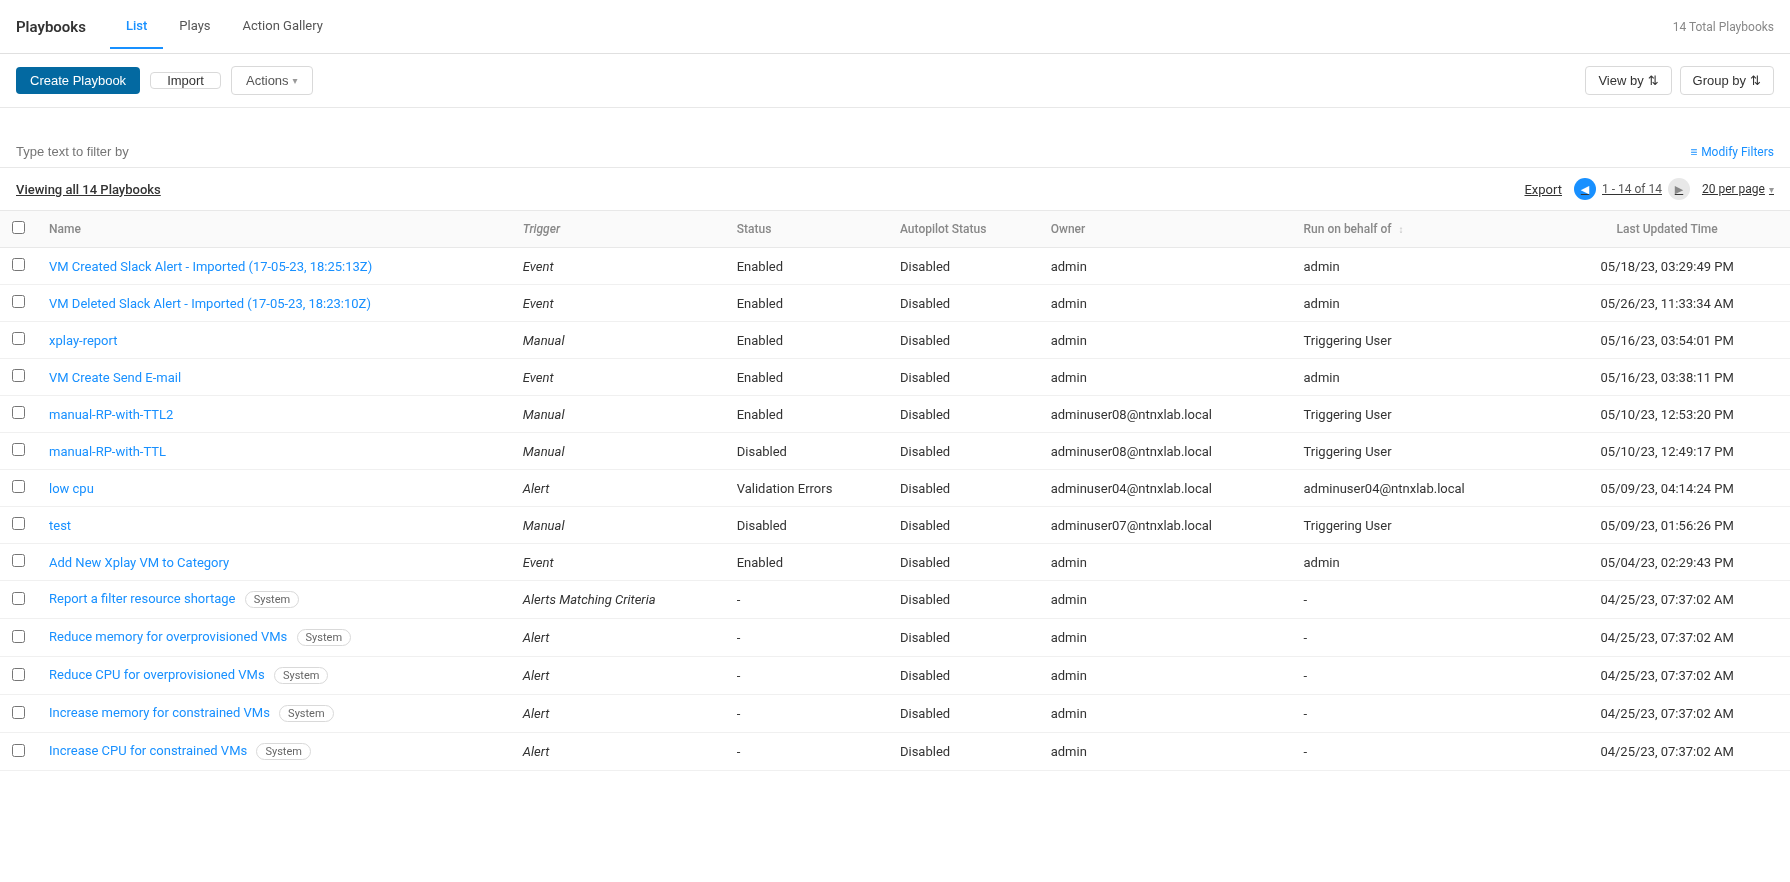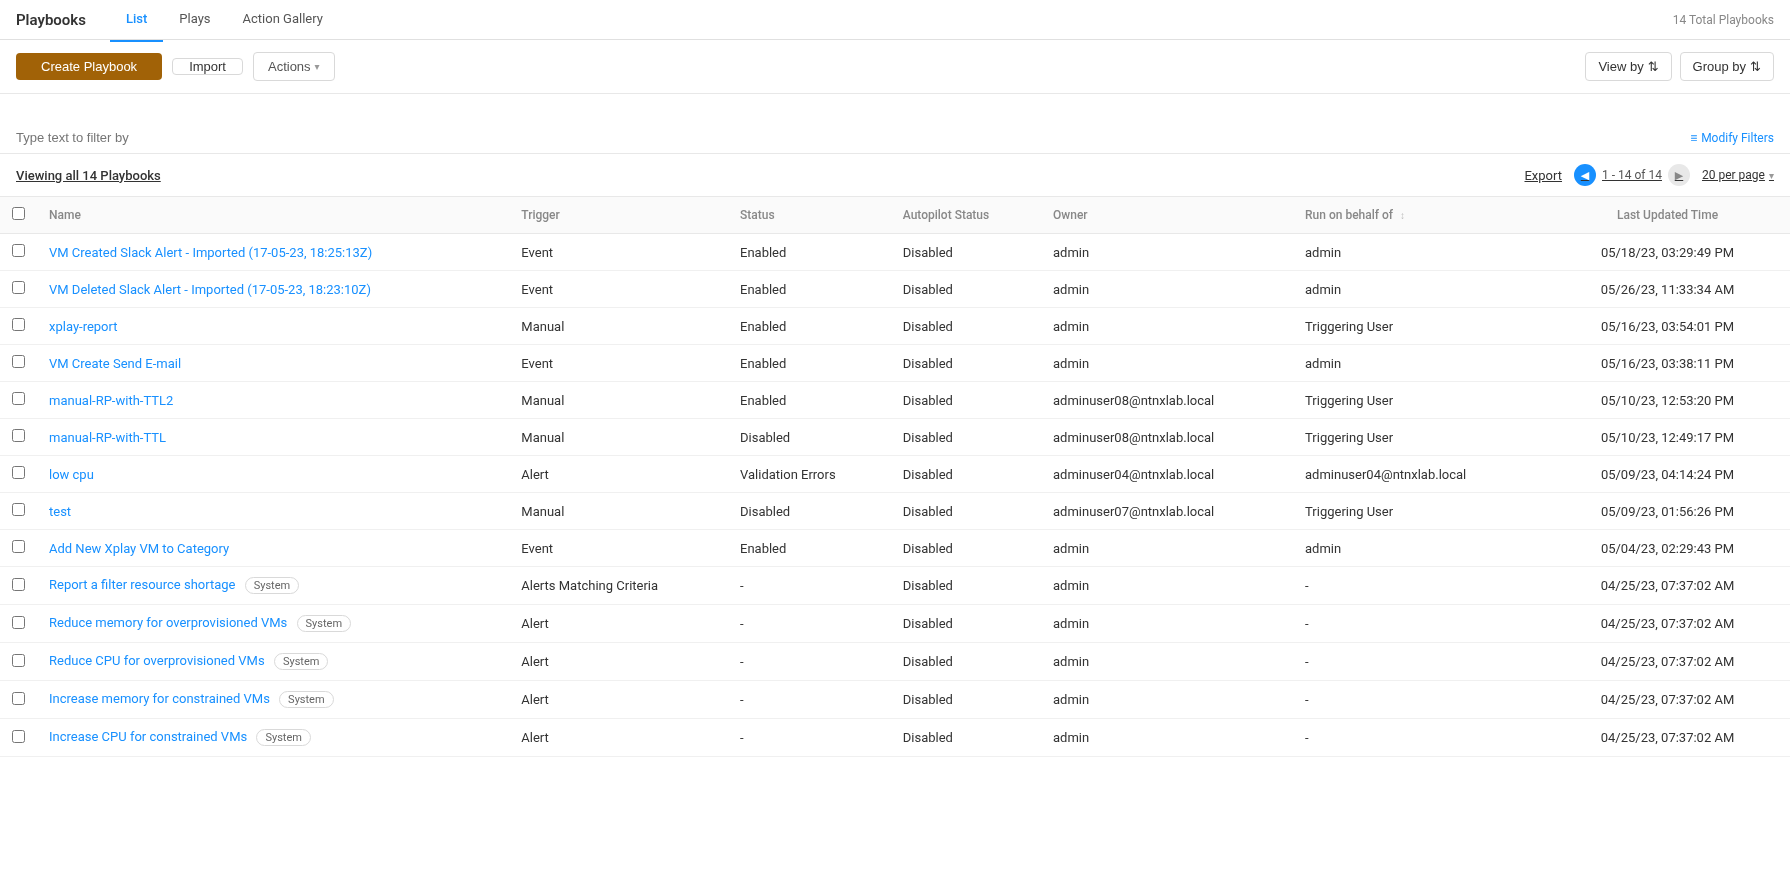--- a/index.html
+++ b/index.html
@@ -1,28 +1,28 @@
 <!DOCTYPE html>
 <html><head>
   <meta charset="utf-8">
   <style>
     * { box-sizing: border-box; margin: 0; padding: 0; }
     body { font-family: -apple-system, BlinkMacSystemFont, 'Segoe UI', Roboto, sans-serif; font-size: 13px; color: #333; background: #fff; }
 
     
-    .top-nav { display: flex; align-items: center; padding: 0 16px; border-bottom: 1px solid #e0e0e0; height: 40px; gap: 24px; }
+    .top-nav { display: flex; align-items: center; padding: 0 16px; border-bottom: 1px solid #e0e0e0; height: 54px; gap: 24px; }
     .top-nav-brand { font-weight: 600; font-size: 15px; color: #333; }
     .top-nav-tabs { display: flex; gap: 0; }
     .top-nav-tab { padding: 0 16px; height: 44px; display: flex; align-items: center; cursor: pointer; font-size: 13px; color: #555; border-bottom: 2px solid transparent; }
     .top-nav-tab.active { color: #1890ff; border-bottom: 2px solid #1890ff; font-weight: 500; }
     .top-nav-right { margin-left: auto; font-size: 12px; color: #888; }
 
     
     .toolbar { display: flex; align-items: center; padding: 12px 16px; gap: 10px; border-bottom: 1px solid #e8e8e8; }
-    .btn-primary { background: #a16207; color: #fff; border: none; padding: 6px 25px; border-radius: 4px; cursor: pointer; font-size: 13px; font-weight: 500; }
+    .btn-primary { background: #0369a1; color: #fff; border: none; padding: 6px 14px; border-radius: 4px; cursor: pointer; font-size: 13px; font-weight: 500; }
     .btn-default { background: #fff; color: #333; border: 1px solid #d9d9d9; padding: 0 16px; border-radius: 4px; cursor: pointer; font-size: 13px; }
     .btn-actions { background: #fff; color: #555; border: 1px solid #d9d9d9; padding: 6px 14px; border-radius: 4px; cursor: pointer; font-size: 13px; display: flex; align-items: center; gap: 4px; }
     .toolbar-right { margin-left: auto; display: flex; align-items: center; gap: 8px; }
     .btn-view { background: #fff; color: #333; border: 1px solid #d9d9d9; padding: 6px 12px; border-radius: 4px; cursor: pointer; font-size: 13px; display: flex; align-items: center; gap: 4px; }
 
     
     .filter-bar { padding: 8px 16px; border-bottom: 1px solid #e8e8e8; display: flex; align-items: center; margin-top: 28px; }
     .filter-input { border: none; outline: none; font-size: 13px; color: #999; width: 400px; }
     .modify-filters { margin-left: auto; font-size: 12px; color: #1890ff; cursor: pointer; display: flex; align-items: center; gap: 4px; }
 
@@ -40,21 +40,21 @@
     .table-wrapper { overflow-x: auto; }
     table { width: 100%; border-collapse: collapse; }
     thead tr { border-bottom: 1px solid #e8e8e8; background: #fafafa; }
     thead th { padding: 10px 12px; text-align: left; font-size: 12px; color: #888; font-weight: 500; white-space: nowrap; }
     tbody tr { border-bottom: 1px solid #f0f0f0; }
     tbody td { padding: 10px 12px; font-size: 13px; color: #333; vertical-align: middle; }
     .checkbox-cell { width: 32px; }
     input[type=checkbox] { cursor: pointer; }
     .tag-system { display: inline-block; border: 1px solid #d9d9d9; border-radius: 10px; padding: 1px 8px; font-size: 11px; color: #666; margin-left: 6px; }
     .col-name { min-width: 220px; }
-    .col-trigger { min-width: 100px; }
+    .col-trigger { min-width: 100px; font-style: italic; }
     .col-status { min-width: 100px; }
     .col-autopilot { min-width: 100px; }
     .col-owner { min-width: 100px; }
     .col-runon { min-width: 160px; }
     .col-updated { min-width: 180px; text-align: center; }
     .sort-icon { display: inline-block; margin-left: 4px; color: #bbb; font-size: 10px; }
     .chevron { font-size: 10px; color: #999; }
   </style>
 </head>
 <body>

